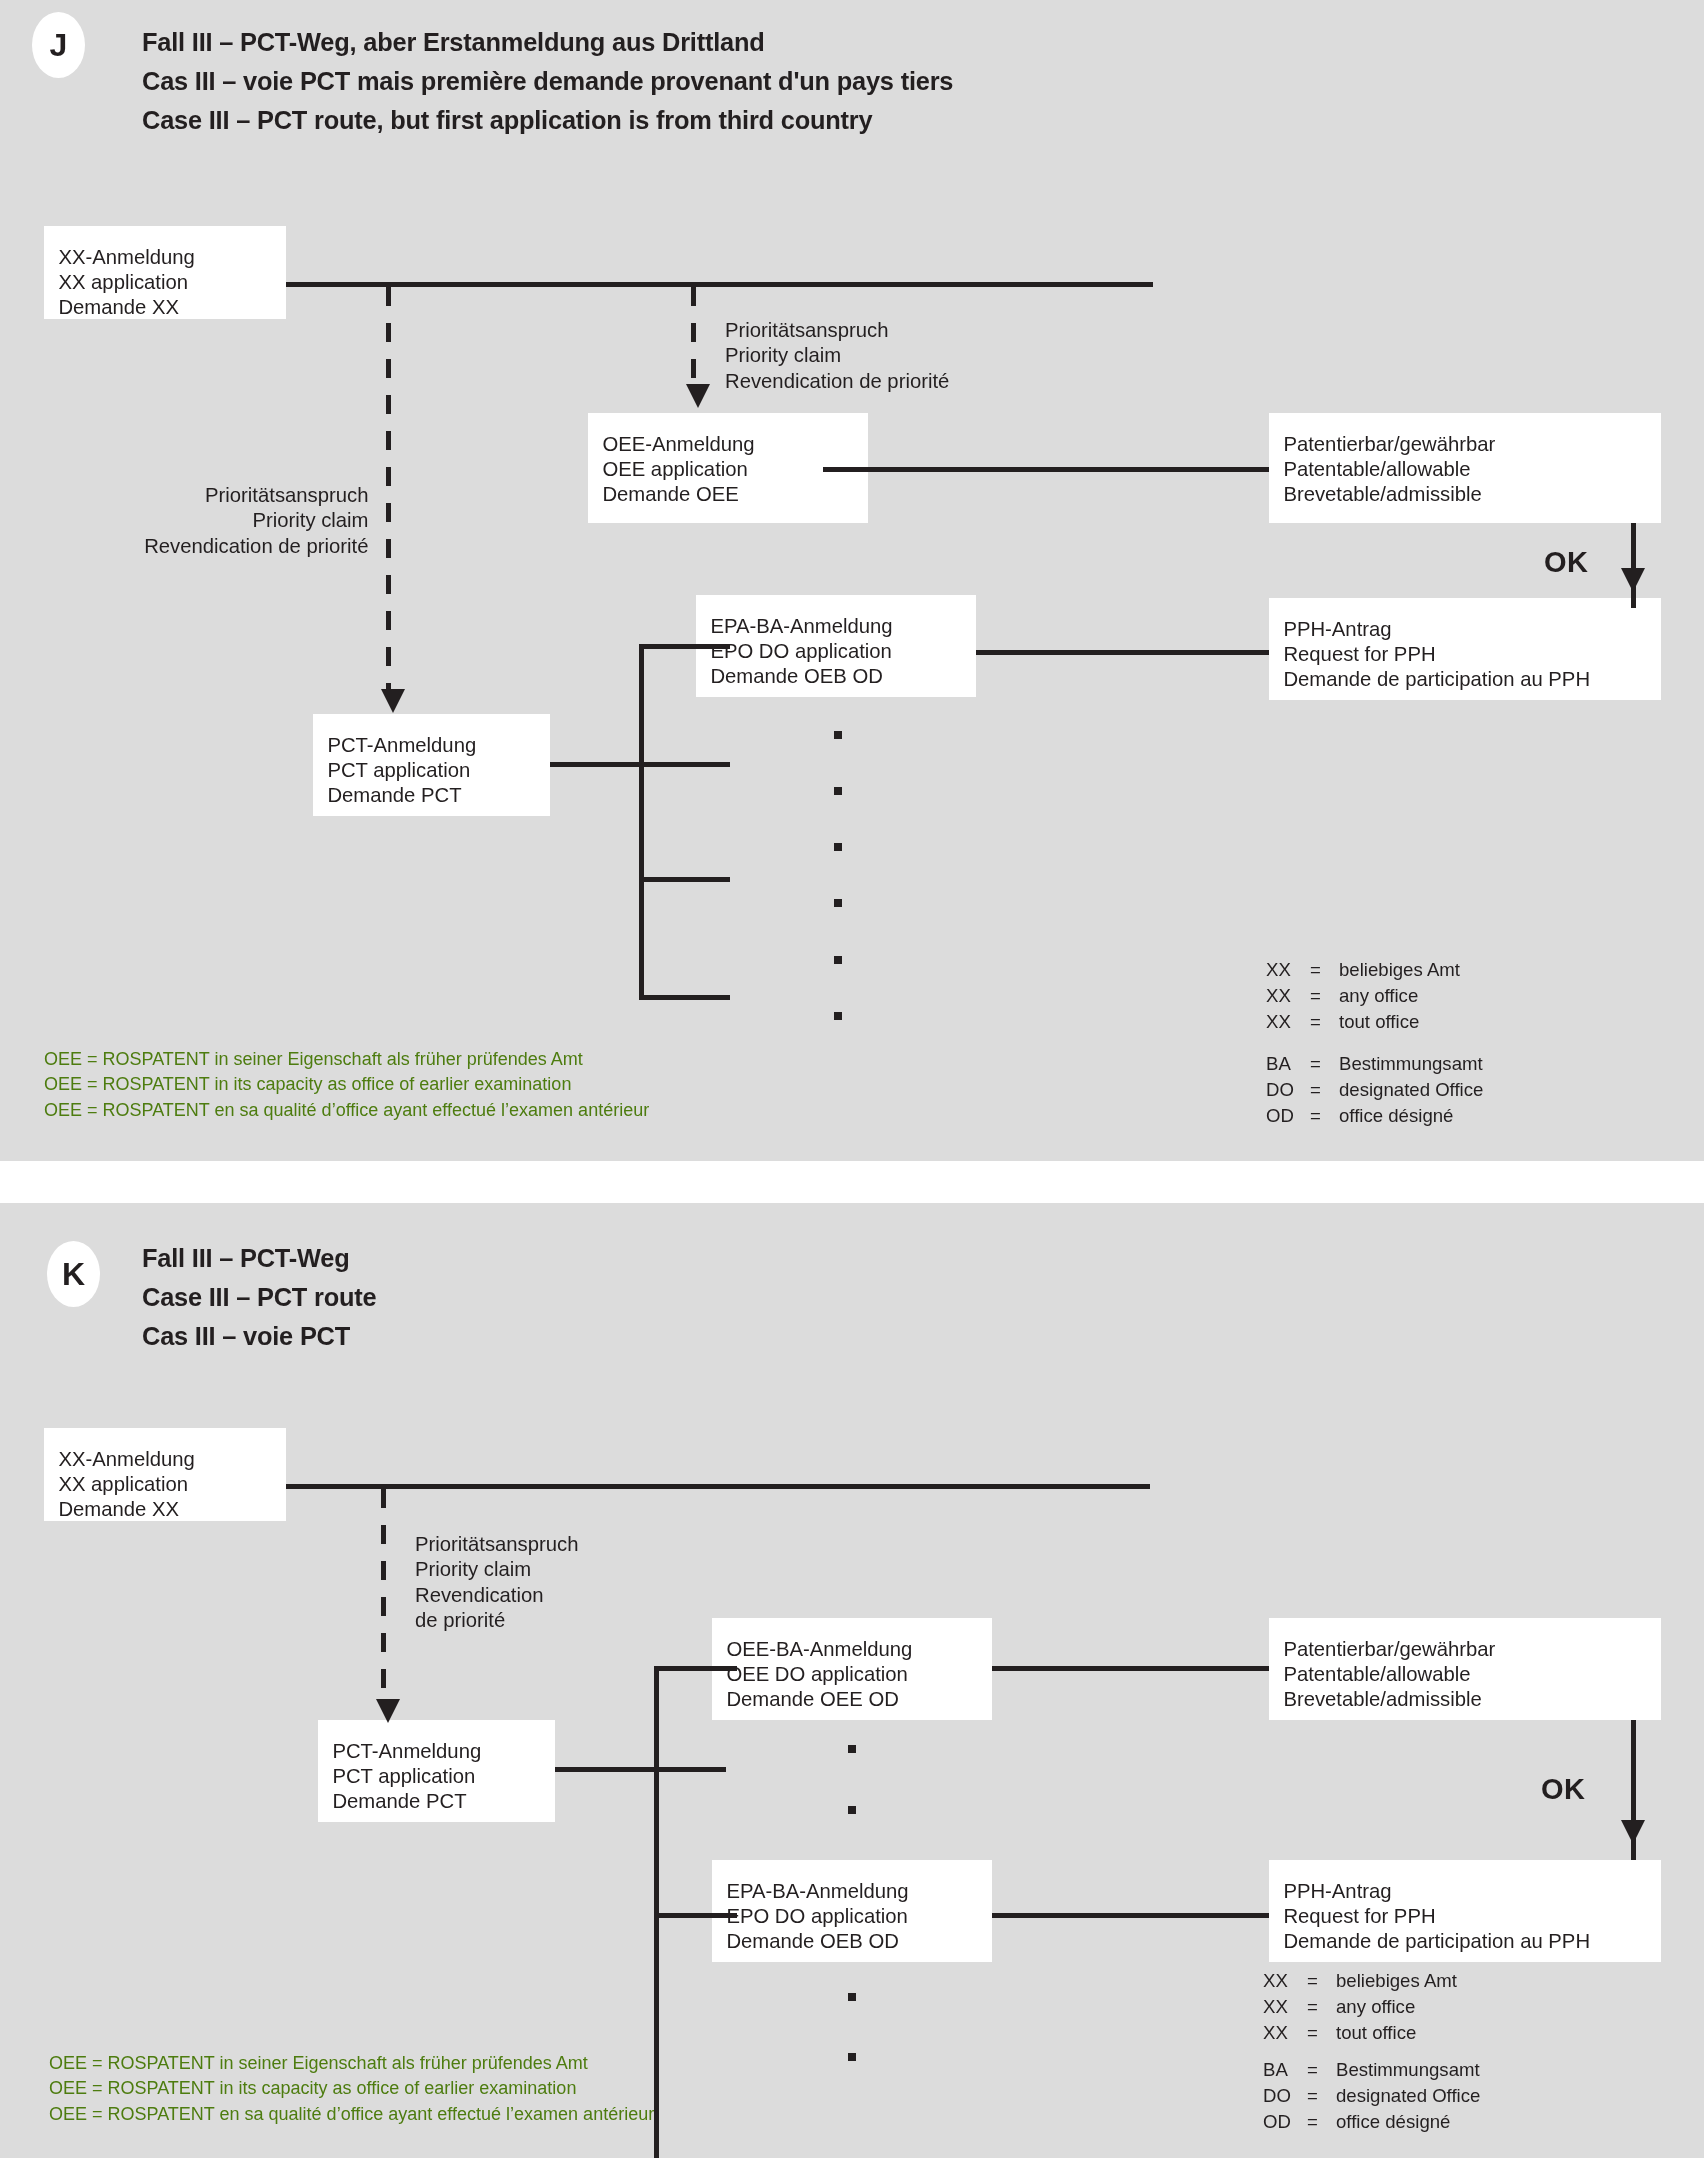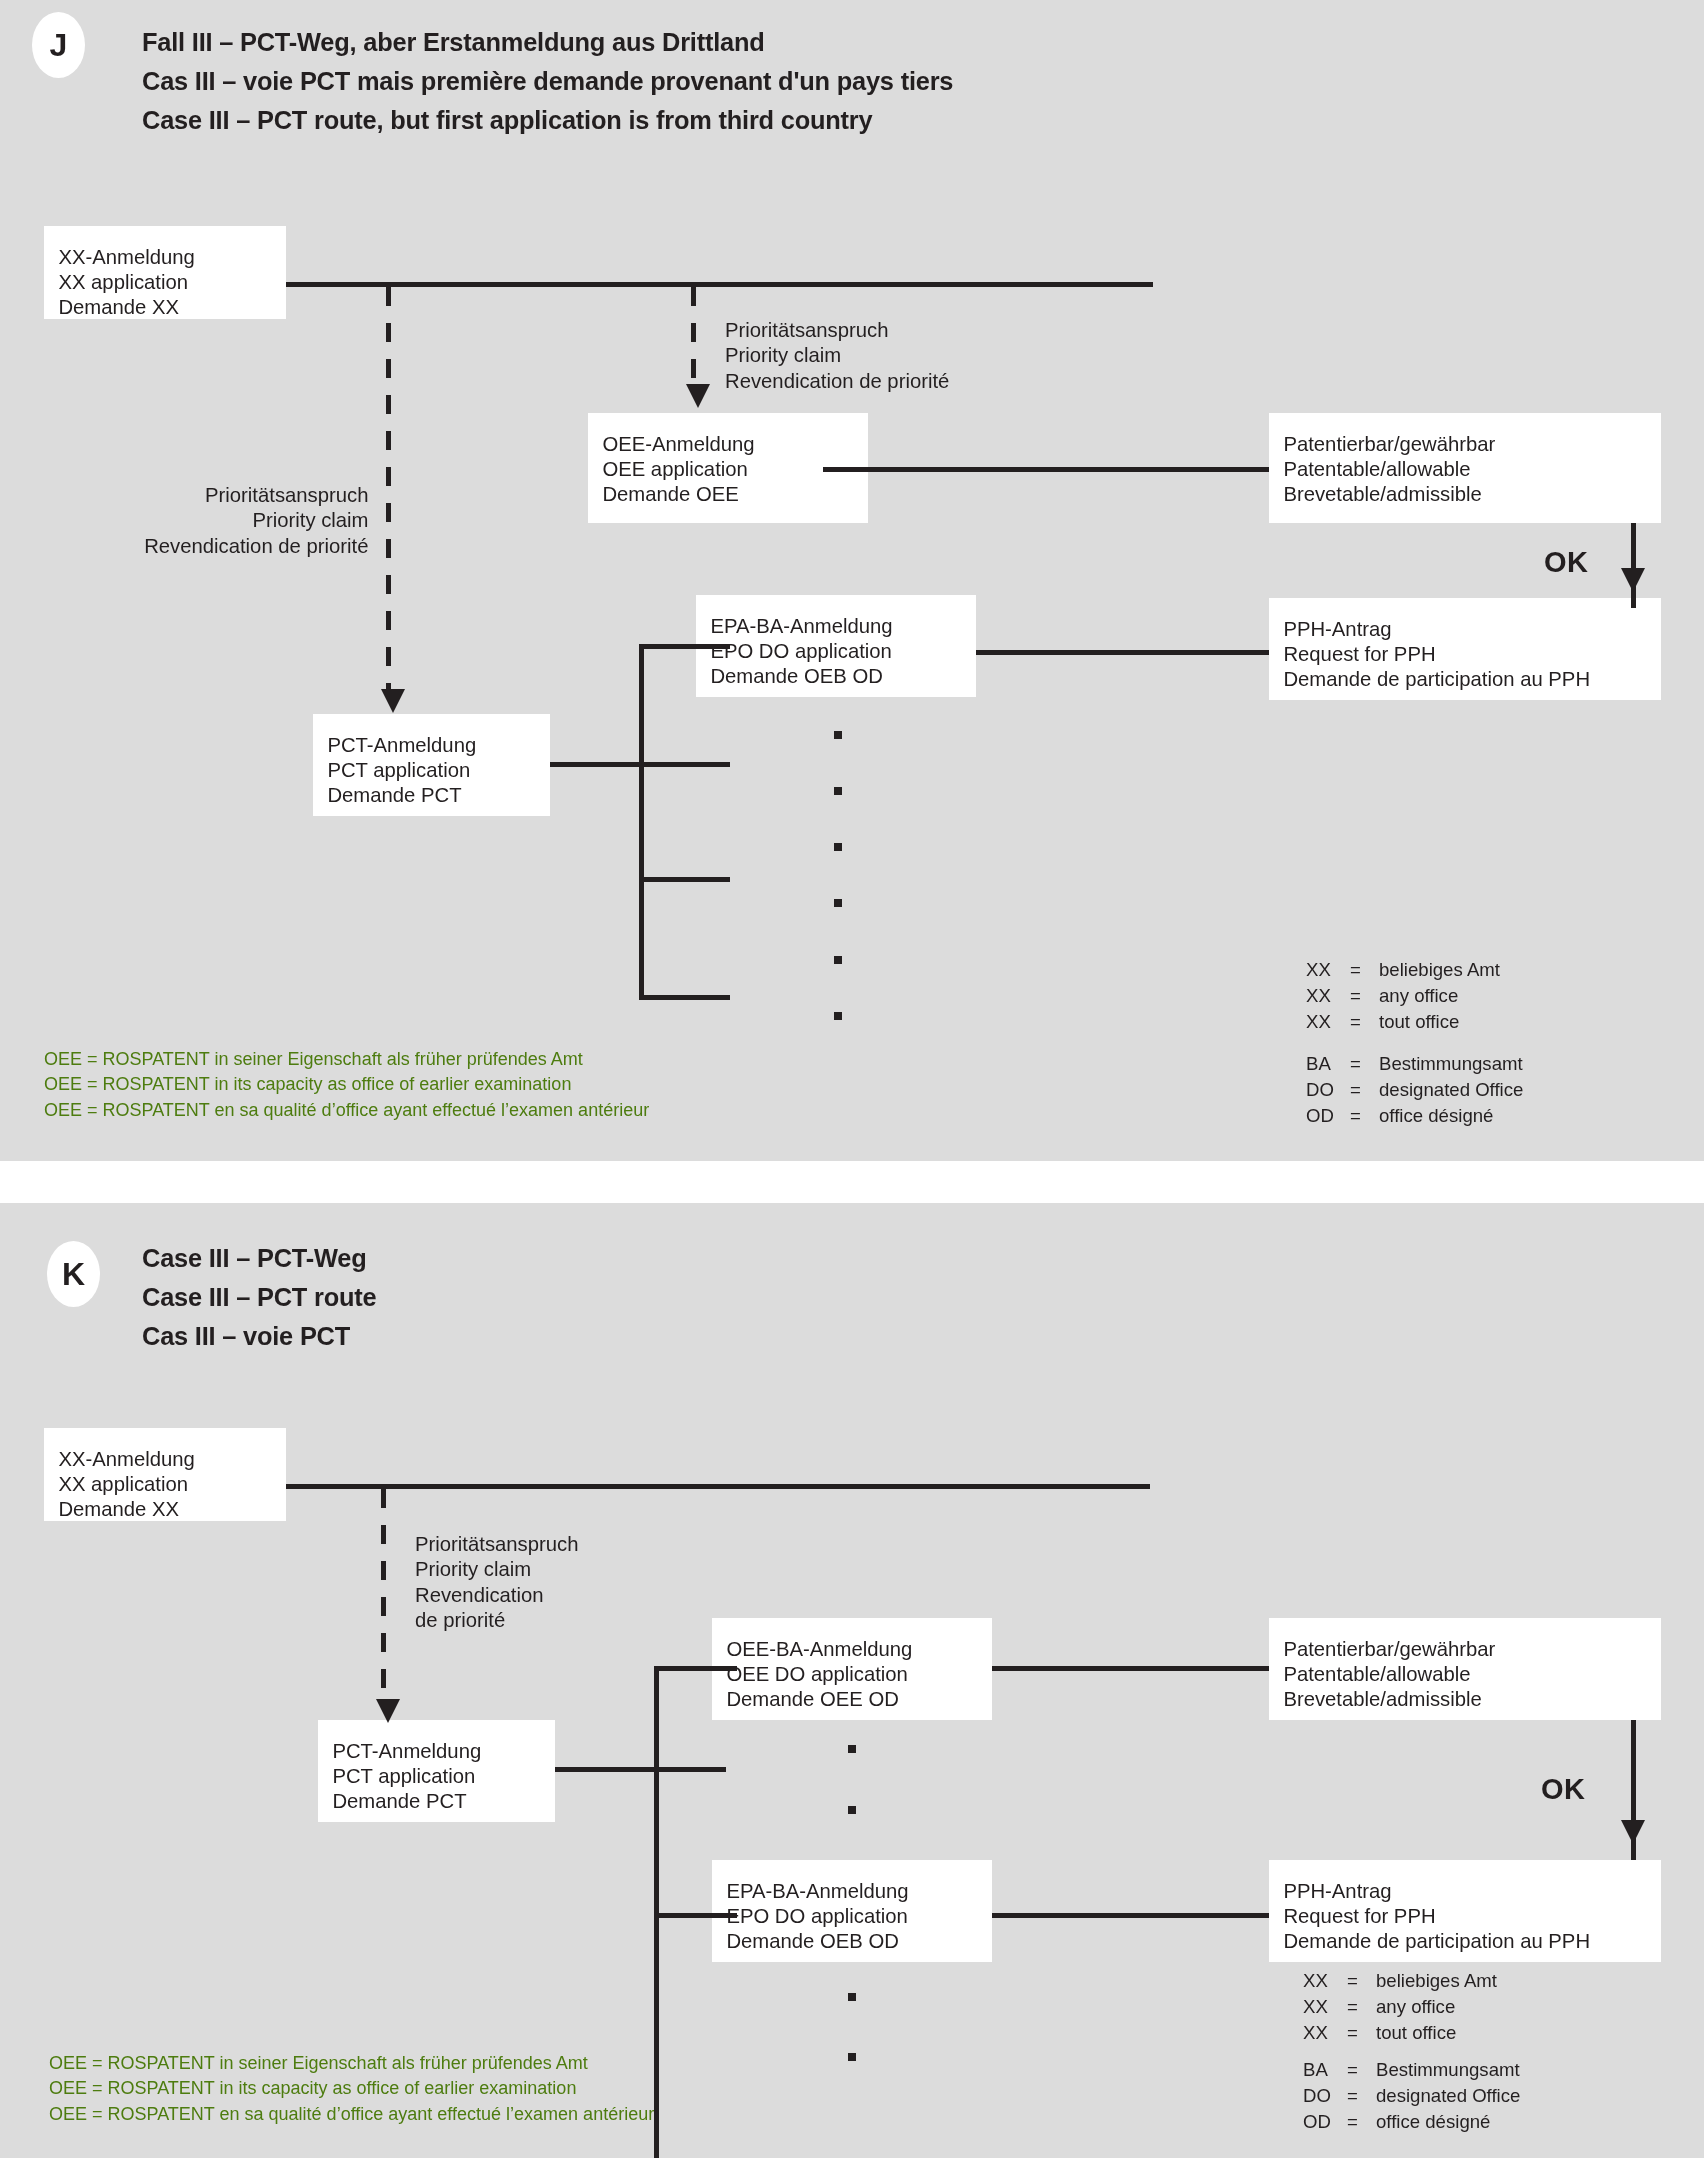--- a/index.html
+++ b/index.html
@@ -120,21 +120,21 @@
     white-space: nowrap;
   }
   .legend-grid {
     position: absolute;
     color: #231f20;
     font-size: 18.6px;
     line-height: 26px;
     white-space: nowrap;
   }
   .legend-grid .row { display: flex; }
-  .legend-grid .k { width: 44px; margin-left: 40px; }
+  .legend-grid .k { width: 44px; }
   .legend-grid .eq { width: 29px; }
 </style>
 </head>
 <body>
 
 <div class="page">
 
   <div class="panel" id="panel-j">
 
     <div class="badge" style="left:32px; top:12px;">J</div>
@@ -264,21 +264,21 @@
       </div>
     </div>
 
   </div>
 
   <div class="panel" id="panel-k">
 
     <div class="badge" style="left:47px; top:38px;">K</div>
 
     <div class="titleblock" style="left:142px; top:36px;">
-      <div>Case III – PCT-Weg</div>
+      <div>Fall III – PCT-Weg</div>
       <div>Case III – PCT route</div>
       <div>Cas III – voie PCT</div>
     </div>
 
     <div class="box" style="left:44px; top:225px; width:242px; height:93px;">
       <div>XX-Anmeldung</div>
       <div>XX application</div>
       <div>Demande XX</div>
     </div>
 

